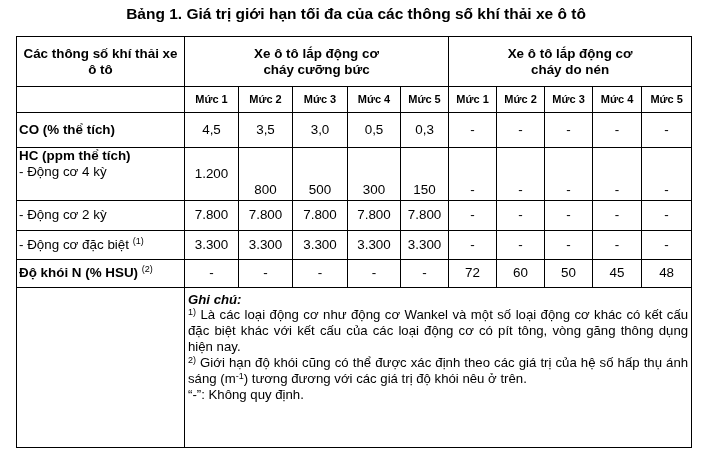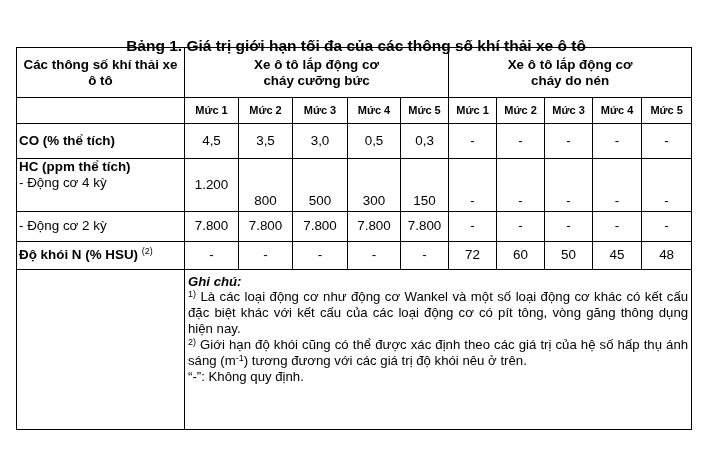--- a/index.html
+++ b/index.html
@@ -17,26 +17,25 @@
     }
     .title {
       position: absolute;
       top: 5px;
       left: 0;
       width: 712px;
       text-align: center;
       font-size: 15.5px;
       font-weight: bold;
       letter-spacing: 0;
-      margin-top: 32px;
     }
     table.main {
       position: absolute;
       left: 16px;
-      top: 47px;
+      top: 36px;
       width: 675px;
       border-collapse: collapse;
       table-layout: fixed;
       font-size: 13.4px;
     }
     table.main td {
       border: 1.3px solid #000;
       padding: 0;
       vertical-align: middle;
       text-align: center;
@@ -143,20 +142,36 @@
     <td>7.800</td>
     <td>7.800</td>
     <td>7.800</td>
     <td>-</td>
     <td>-</td>
     <td>-</td>
     <td>-</td>
     <td>-</td>
   </tr>
 
+  <tr style="height:29px">
+    <td class="param">
+      <span>- Động cơ đặc biệt</span>
+      <span class="sup">(1)</span>
+    </td>
+    <td>3.300</td>
+    <td>3.300</td>
+    <td>3.300</td>
+    <td>3.300</td>
+    <td>3.300</td>
+    <td>-</td>
+    <td>-</td>
+    <td>-</td>
+    <td>-</td>
+    <td>-</td>
+  </tr>
 
   <tr style="height:28px">
     <td class="param">
       <span class="hdr-bold">Độ khói N (% HSU)</span>
       <span class="sup">(2)</span>
     </td>
     <td>-</td>
     <td>-</td>
     <td>-</td>
     <td>-</td>

